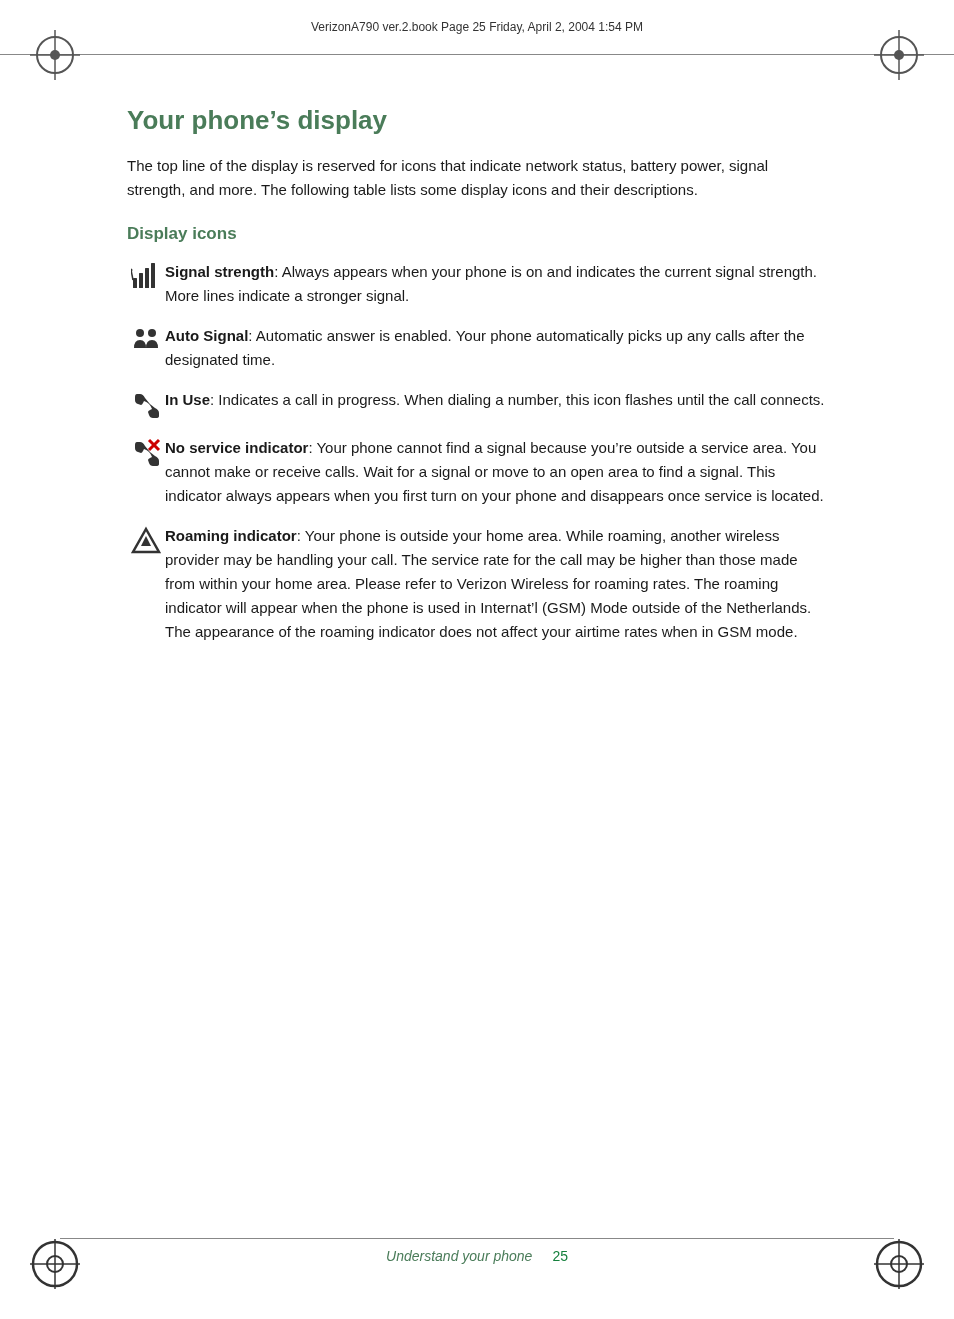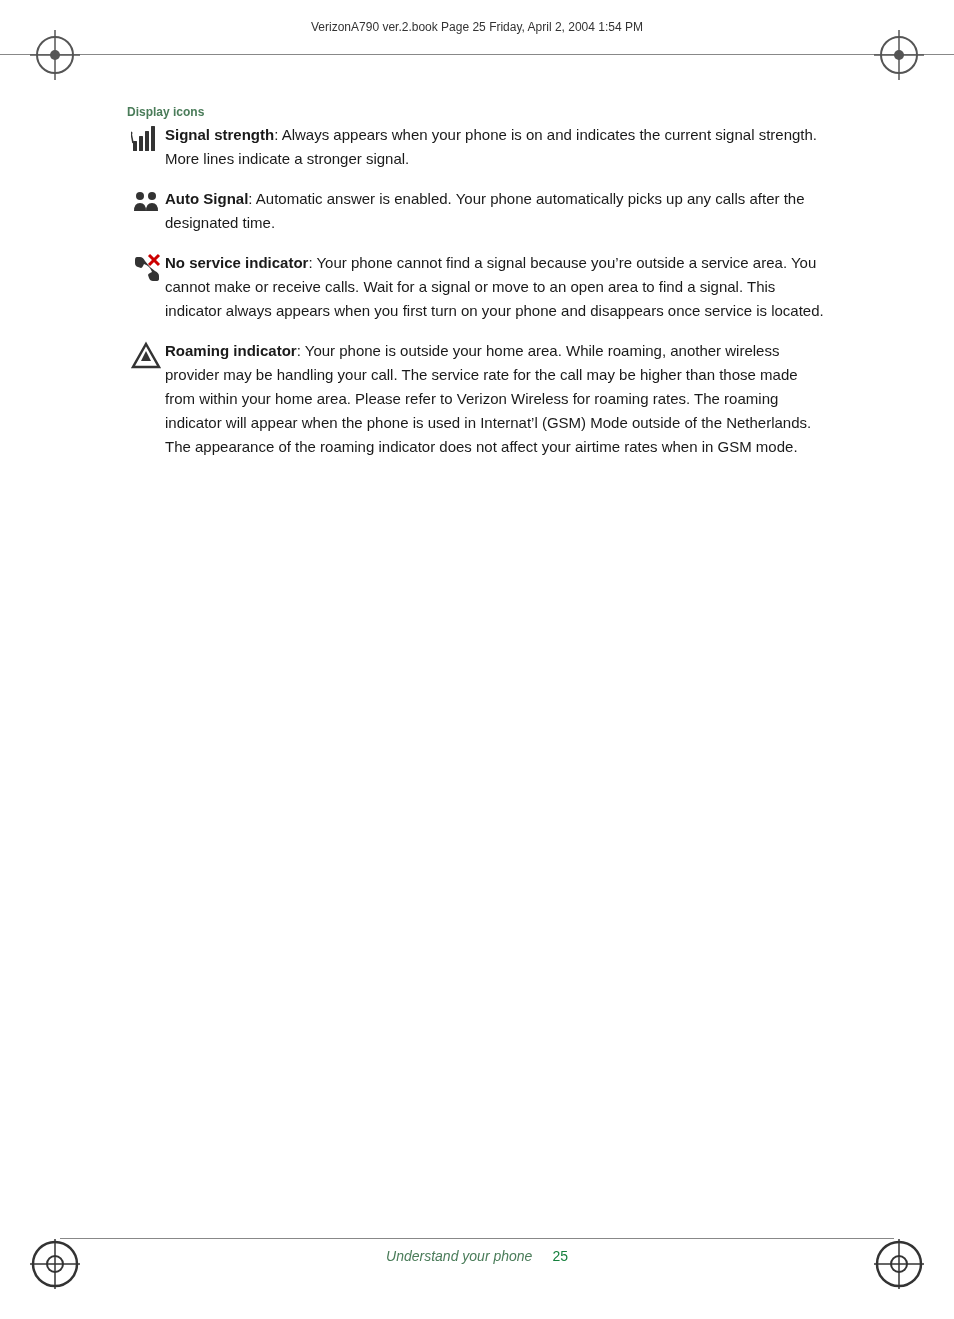--- a/index.html
+++ b/index.html
@@ -43,24 +43,24 @@
     }
 
     .intro-text {
       font-size: 15px;
       line-height: 1.6;
       color: #1a1a1a;
       margin-bottom: 22px;
     }
 
     .section-title {
-      font-size: 12px;
+      font-size: 17px;
       font-weight: bold;
       color: #4a7c59;
-      margin-bottom: 4px;
+      margin-bottom: 16px;
     }
 
     
     .icon-list {
       list-style: none;
       padding: 0;
     }
 
     .icon-item {
       display: flex;
@@ -172,20 +172,22 @@
 <div class="crosshair ch-br">
   <svg viewBox="0 0 50 50" xmlns="http://www.w3.org/2000/svg">
     <circle cx="25" cy="25" r="22" fill="none" stroke="#333" stroke-width="2.5"></circle>
     <circle cx="25" cy="25" r="8" fill="none" stroke="#333" stroke-width="2"></circle>
     <line x1="25" y1="0" x2="25" y2="50" stroke="#333" stroke-width="1.5"></line>
     <line x1="0" y1="25" x2="50" y2="25" stroke="#333" stroke-width="1.5"></line>
   </svg>
 </div>
 
 <div class="content">
+  <h1 class="page-title">Your phone’s display</h1>
+  <p class="intro-text">The top line of the display is reserved for icons that indicate network status, battery power, signal strength, and more. The following table lists some display icons and their descriptions.</p>
 
   <h2 class="section-title">Display icons</h2>
 
   <ul class="icon-list">
 
     <li class="icon-item">
       <div class="icon-cell">
         <svg viewBox="0 0 30 30" xmlns="http://www.w3.org/2000/svg">
 
           <rect x="2" y="16" width="4" height="10" fill="#333" rx="0.5"></rect>
@@ -211,20 +213,31 @@
           <circle cx="21" cy="7" r="4" fill="#333"></circle>
           <path d="M15 22 Q15 14 21 14 Q27 14 27 22" fill="#333"></path>
         </svg>
       </div>
       <div class="icon-text">
         <strong>Auto Signal</strong><span>: Automatic answer is enabled. Your phone automatically picks up any calls after the designated time.</span>
       </div>
     </li>
 
 
+    <li class="icon-item">
+      <div class="icon-cell">
+        <svg viewBox="0 0 30 30" xmlns="http://www.w3.org/2000/svg">
+
+          <path d="M6 4 Q4 4 4 7 L4 10 Q4 13 7 14 L10 15 Q11 15 12 13 L13 11 Q16 12 18 14 Q20 16 21 19 L19 20 Q17 21 17 22 L18 25 Q19 28 22 28 L25 28 Q28 28 28 26 L28 23 Q28 20 24 18 Q18 14 14 8 Q12 4 9 4 Z" fill="#333"></path>
+        </svg>
+      </div>
+      <div class="icon-text">
+        <strong>In Use</strong><span>: Indicates a call in progress. When dialing a number, this icon flashes until the call connects.</span>
+      </div>
+    </li>
 
     <li class="icon-item">
       <div class="icon-cell">
         <svg viewBox="0 0 30 30" xmlns="http://www.w3.org/2000/svg">
 
           <path d="M6 4 Q4 4 4 7 L4 10 Q4 13 7 14 L10 15 Q11 15 12 13 L13 11 Q16 12 18 14 Q20 16 21 19 L19 20 Q17 21 17 22 L18 25 Q19 28 22 28 L25 28 Q28 28 28 26 L28 23 Q28 20 24 18 Q18 14 14 8 Q12 4 9 4 Z" fill="#333"></path>
 
           <line x1="18" y1="2" x2="28" y2="12" stroke="#cc0000" stroke-width="3"></line>
           <line x1="28" y1="2" x2="18" y2="12" stroke="#cc0000" stroke-width="3"></line>
         </svg>

